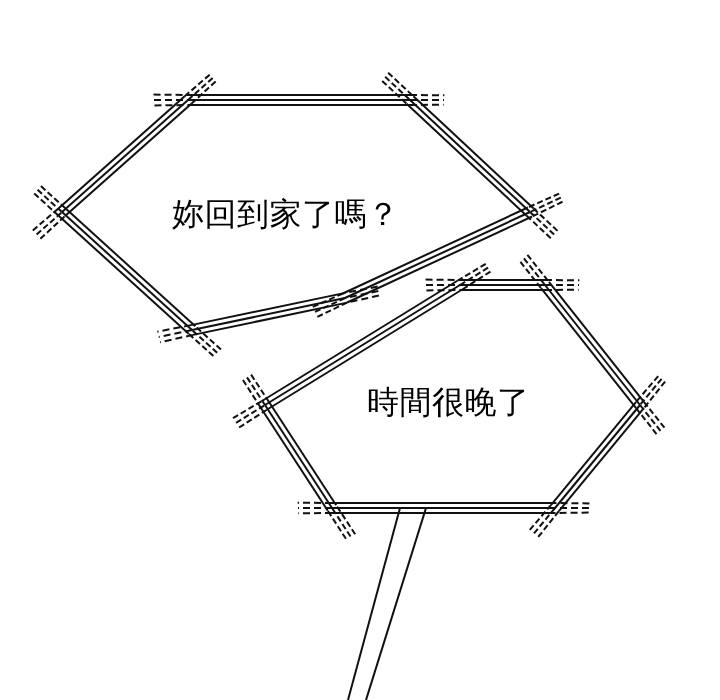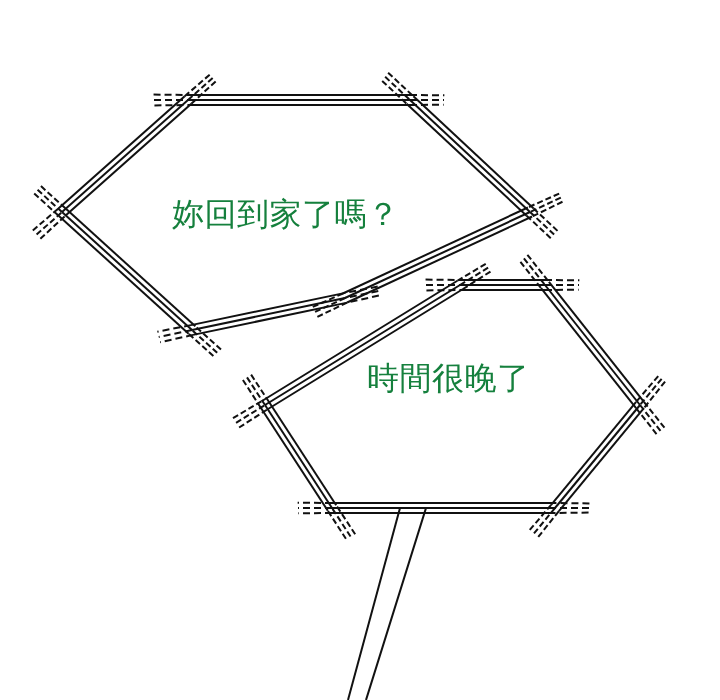--- a/index.html
+++ b/index.html
@@ -23,36 +23,36 @@
   #art {
     position: absolute;
     left: 0;
     top: 0;
     width: 720px;
     height: 700px;
     display: block;
   }
   .bubble-text {
     position: absolute;
-    color: #15803d;
+    color: #000000;
     font-family: "DejaVu Sans", "Liberation Sans", sans-serif;
     font-size: 32px;
     line-height: 1.15;
     letter-spacing: 0.5px;
     white-space: nowrap;
     font-weight: 400;
     -webkit-font-smoothing: antialiased;
   }
   #text-bubble-1 {
     left: 172px;
     top: 196px;
   }
   #text-bubble-2 {
     left: 367px;
-    top: 360px;
+    top: 384px;
   }
 </style>
 </head>
 <body>
 
 <div id="scene">
 
   <svg id="art" viewBox="0 0 720 700" xmlns="http://www.w3.org/2000/svg" aria-hidden="true">
     <rect x="0" y="0" width="720" height="700" fill="#ffffff"></rect>
 

